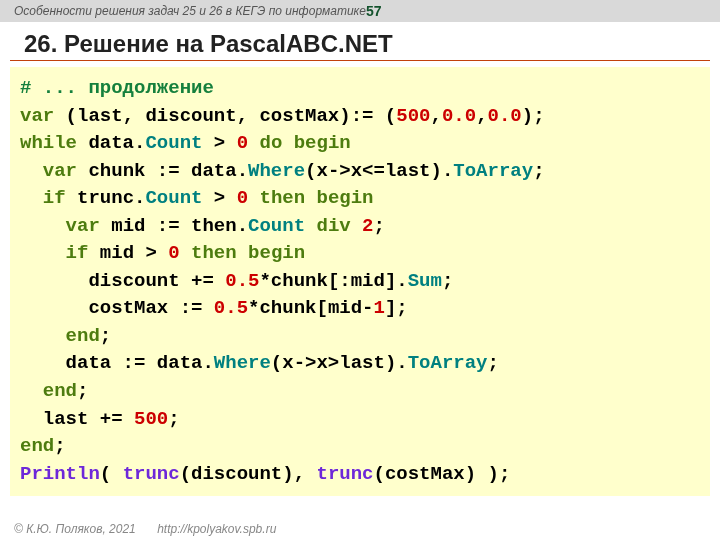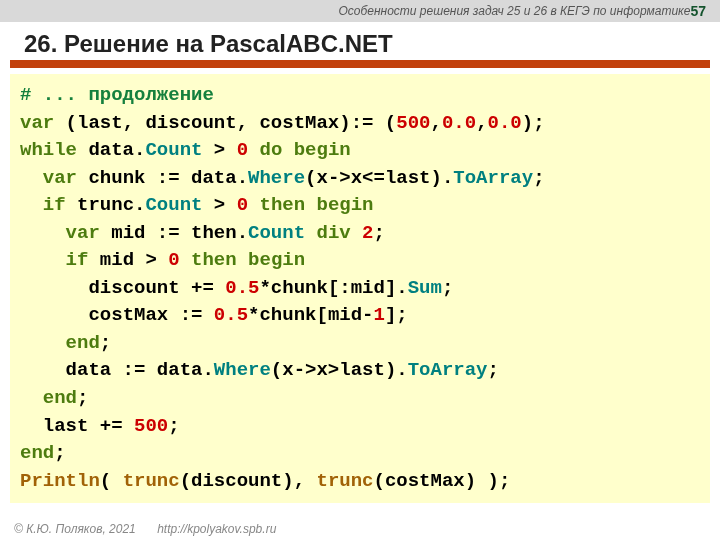--- a/index.html
+++ b/index.html
@@ -9,56 +9,56 @@
     height: 540px;
     font-family: Arial, sans-serif;
     background: #fff;
     position: relative;
     overflow: hidden;
   }
   .header {
     background: #d9d9d9;
     padding: 3px 14px;
     display: flex;
-    justify-content: flex-end;
+    justify-content: flex-start;
     align-items: center;
     font-size: 12px;
     font-style: italic;
     color: #555;
   }
   .page-num {
     font-style: normal;
     font-weight: bold;
     color: #14532d;
     font-size: 14px;
   }
   .title {
     font-size: 24px;
     font-weight: bold;
     color: #222;
     padding: 8px 14px 2px 14px;
-    border-bottom: 8px solid #c2410c;
+    border-bottom: 1px solid #c2410c;
     margin: 0 10px;
   }
   .code-block {
     background: #ffffcc;
     margin: 6px 10px;
     padding: 8px 10px;
     font-family: "Courier New", monospace;
     font-size: 19px;
     font-weight: bold;
     line-height: 1.45;
     white-space: pre;
     color: #000;
   }
   .c-green   { color: #15803d; }
   .c-navy    { color: #4d7c0f; }
   .c-red     { color: #cc0000; }
   .c-teal    { color: #008080; }
-  .c-orange  { color: #a16207; }
+  .c-orange  { color: #6d28d9; }
   .footer {
     position: absolute;
     bottom: 4px;
     left: 14px;
     font-size: 12px;
     font-style: italic;
     color: #888;
     text-align: right;
   }
   .footer .link { margin-left: 18px; color: #888; }

